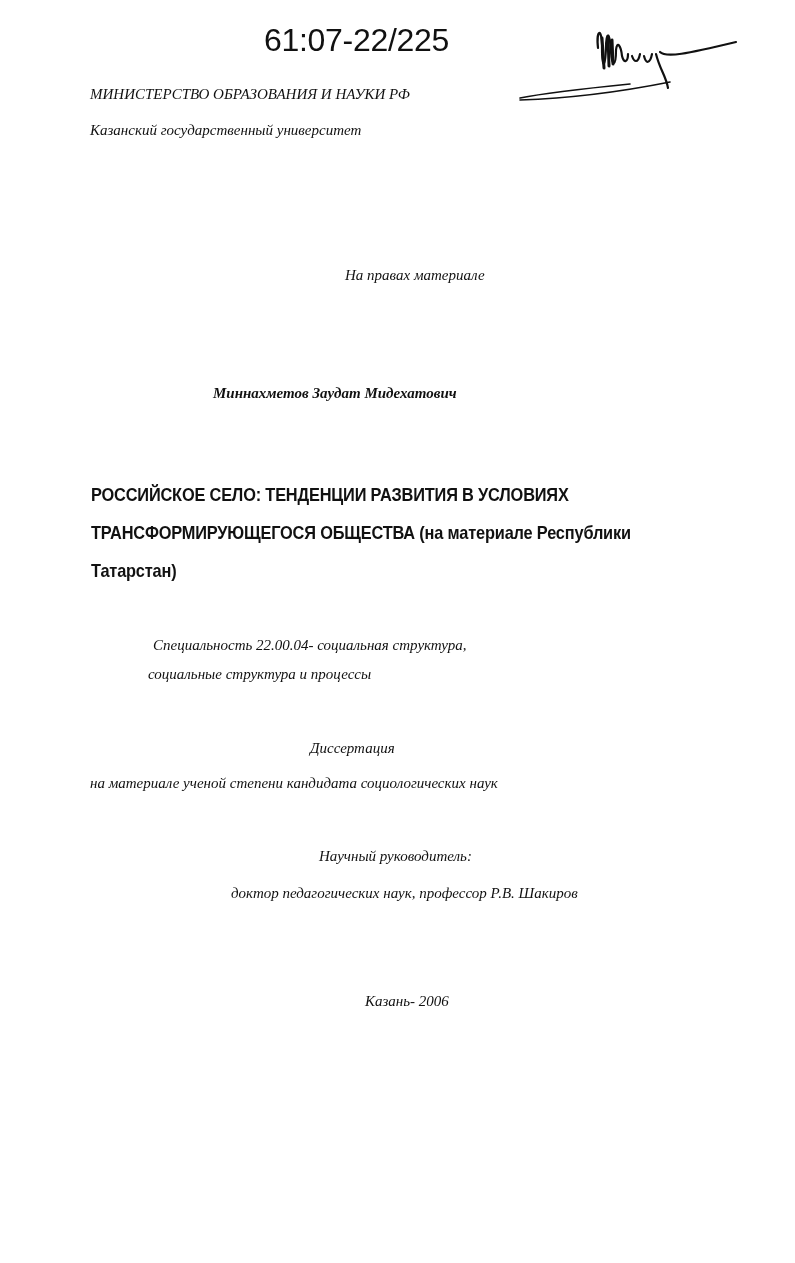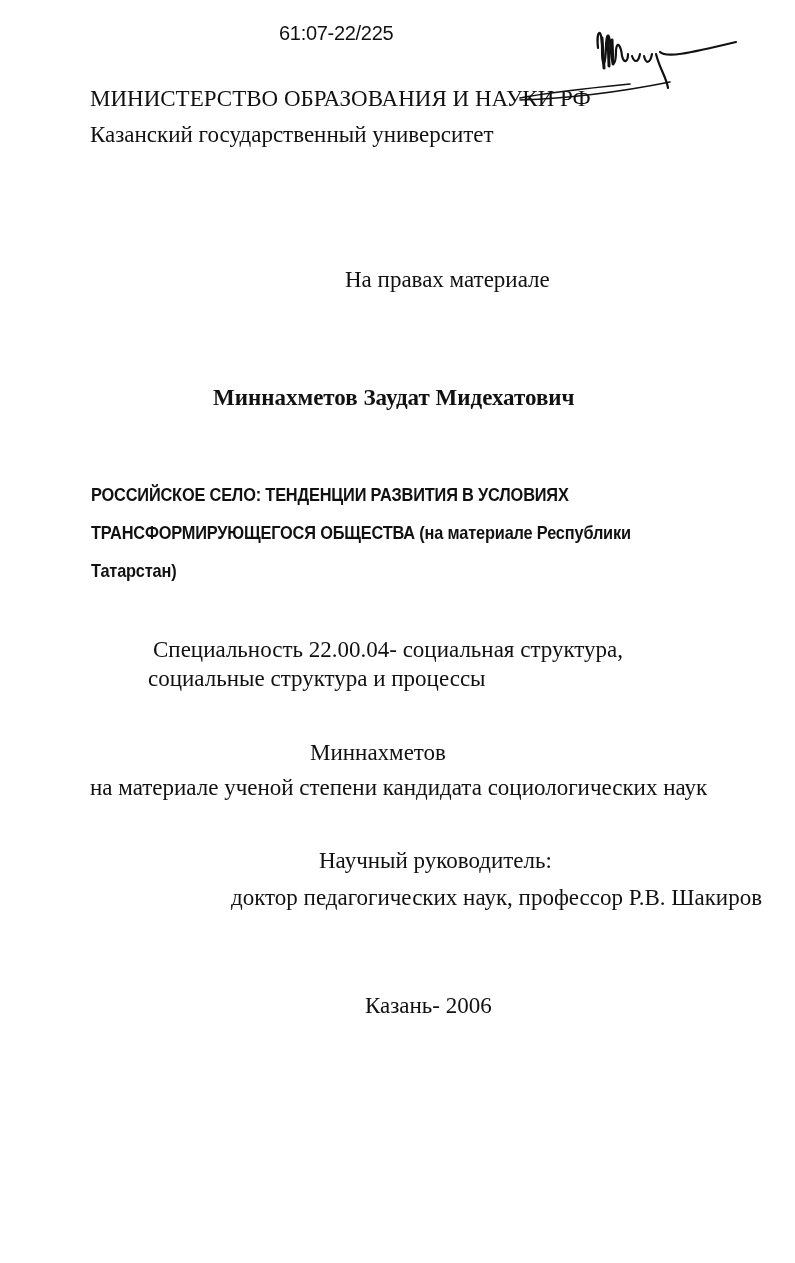--- a/index.html
+++ b/index.html
@@ -1,22 +1,22 @@
 <!DOCTYPE html>
 <html><head>
   <meta charset="utf-8">
   <style>
     html, body { margin: 0; padding: 0; }
     body {
       width: 795px; height: 1263px; background: #ffffff; position: relative; overflow: hidden;
       font-family: "Liberation Serif", serif; color: #111;
     }
     .abs { position: absolute; white-space: nowrap; }
-    .code { font-family: "Liberation Sans", sans-serif; font-size: 20px; left: 279px; top: 22px; color: #111; letter-spacing: -0.3px; }
-    .t19 { font-size: 23px; }
+    .code { font-family: "Liberation Sans", sans-serif; font-size: 32px; left: 264px; top: 22px; color: #111; letter-spacing: -0.3px; }
+    .t19 { font-size: 15px; font-style: italic; }
     .bold { font-weight: bold; }
     .title { font-family: "Liberation Sans", sans-serif; font-weight: bold; font-size: 19px; transform: scaleX(0.86); transform-origin: left top; letter-spacing: -0.2px; }
     .sig { position: absolute; left: 490px; top: 18px; }
   </style>
 </head>
 <body>
 
 <div>
 
   <div class="abs code">61:07-22/225</div>
@@ -34,21 +34,21 @@
 
   <div class="abs t19 bold" style="left:213px; top:377px;margin-top:8px;">Миннахметов Заудат Мидехатович</div>
 
   <div class="abs title" style="left:91px; top:484px;">РОССИЙСКОЕ СЕЛО: ТЕНДЕНЦИИ РАЗВИТИЯ В УСЛОВИЯХ</div>
   <div class="abs title" style="left:91px; top:522px;">ТРАНСФОРМИРУЮЩЕГОСЯ ОБЩЕСТВА (на материале Республики</div>
   <div class="abs title" style="left:91px; top:560px;">Татарстан)</div>
 
   <div class="abs t19" style="left:153px; top:631px;margin-top:6px;">Специальность 22.00.04- социальная структура,</div>
   <div class="abs t19" style="left:148px; top:666px;">социальные  структура и процессы</div>
 
-  <div class="abs t19" style="left:310px; top:740px;">Миннахметов</div>
+  <div class="abs t19" style="left:310px; top:740px;">Диссертация</div>
   <div class="abs t19" style="left:90px; top:775px;">на материале ученой степени кандидата социологических наук</div>
 
   <div class="abs t19" style="left:319px; top:848px;">Научный руководитель:</div>
   <div class="abs t19" style="left:231px; top:885px;text-align:right;">доктор педагогических наук, профессор Р.В. Шакиров</div>
 
   <div class="abs t19" style="left:365px; top:993px;">Казань- 2006</div>
 
 </div>
 
 </body></html>

